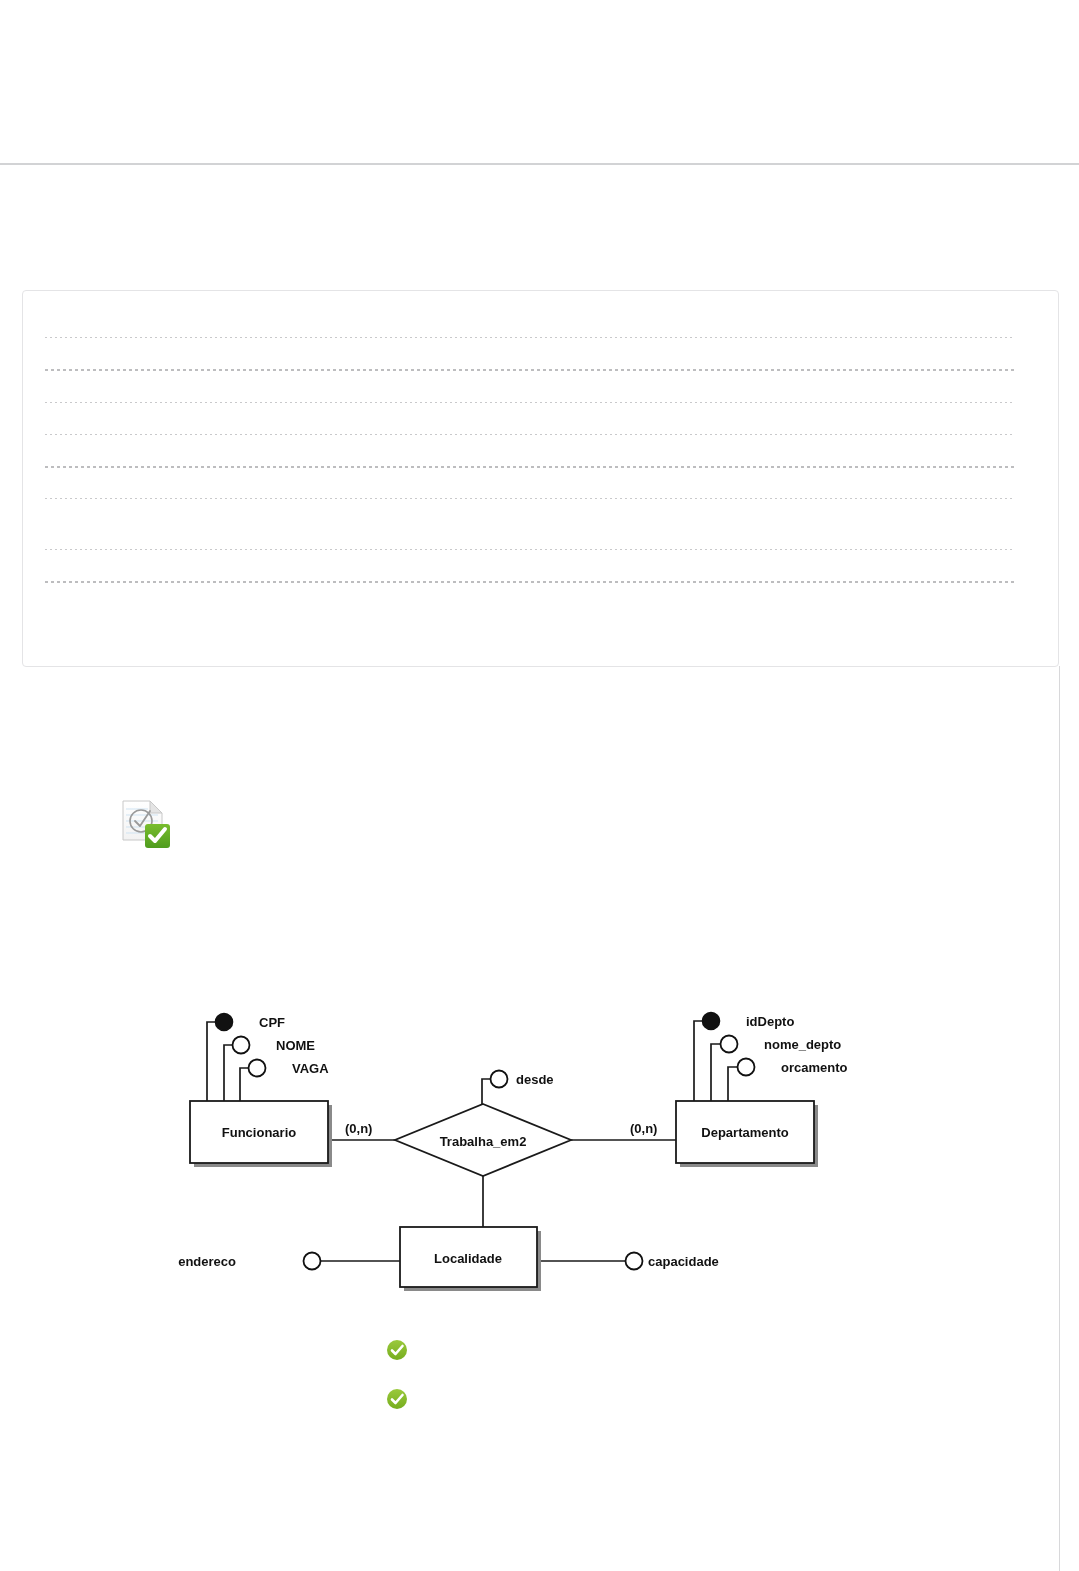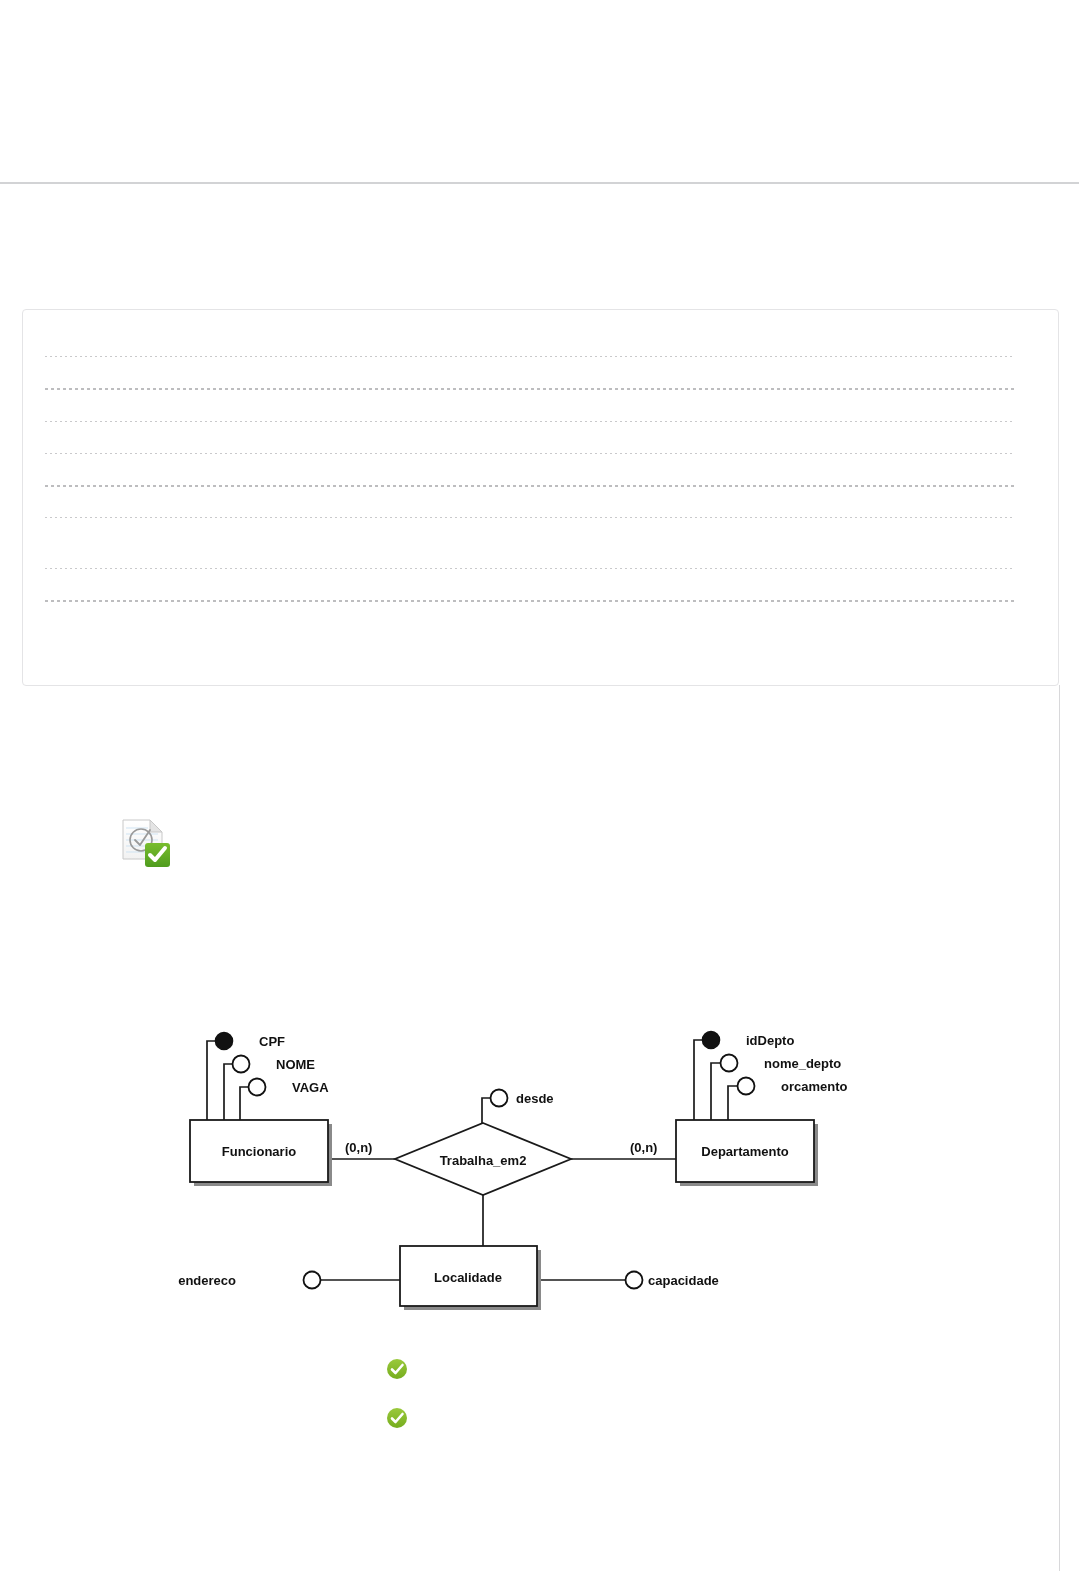--- a/index.html
+++ b/index.html
@@ -5,21 +5,21 @@
 <style>
   html,body{margin:0;padding:0;}
   body{
     width:1079px;height:1571px;
     background:#ffffff;
     font-family:"Liberation Sans", sans-serif;
     position:relative;
     overflow:hidden;
     color:#1a1a1a;
   }
-  .page{position:absolute;inset:0;margin-top:19px;}
+  .page{position:absolute;inset:0;}
 
   
   .top-rule{
     position:absolute;left:0;top:163px;width:1079px;height:2px;
     background:#d2d3d5;
   }
 
   
   .page-edge{
     position:absolute;left:1059px;top:666px;width:1px;height:905px;

